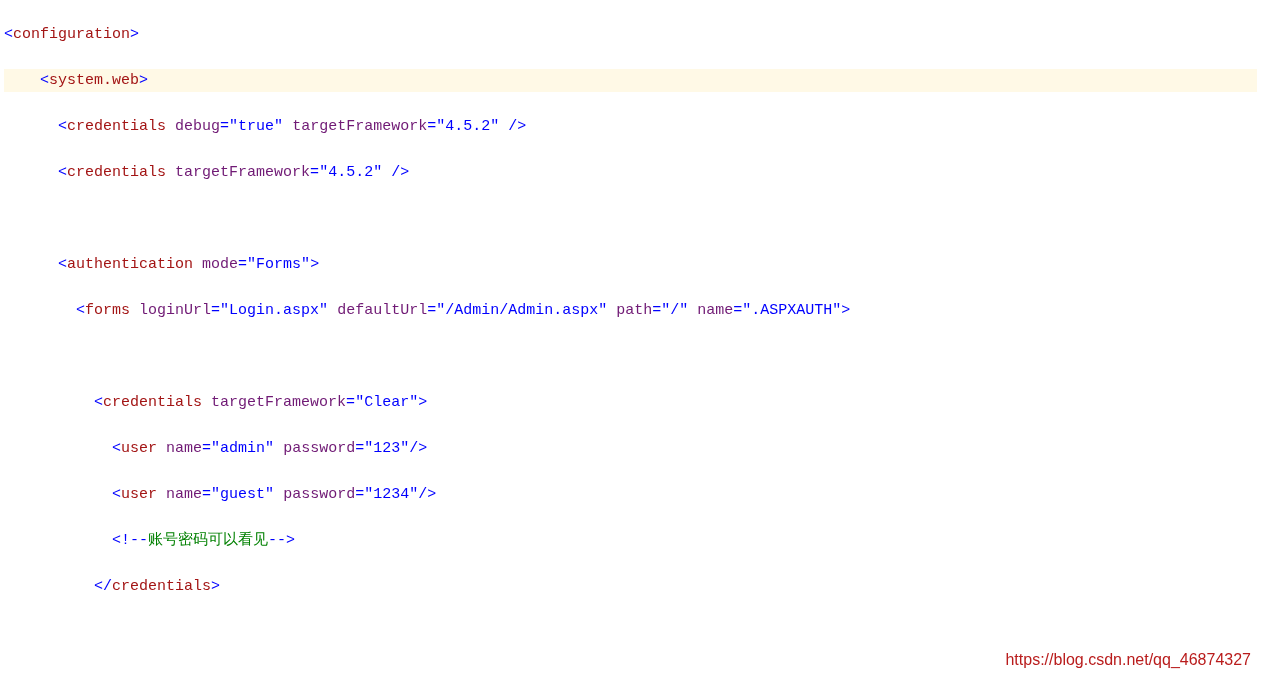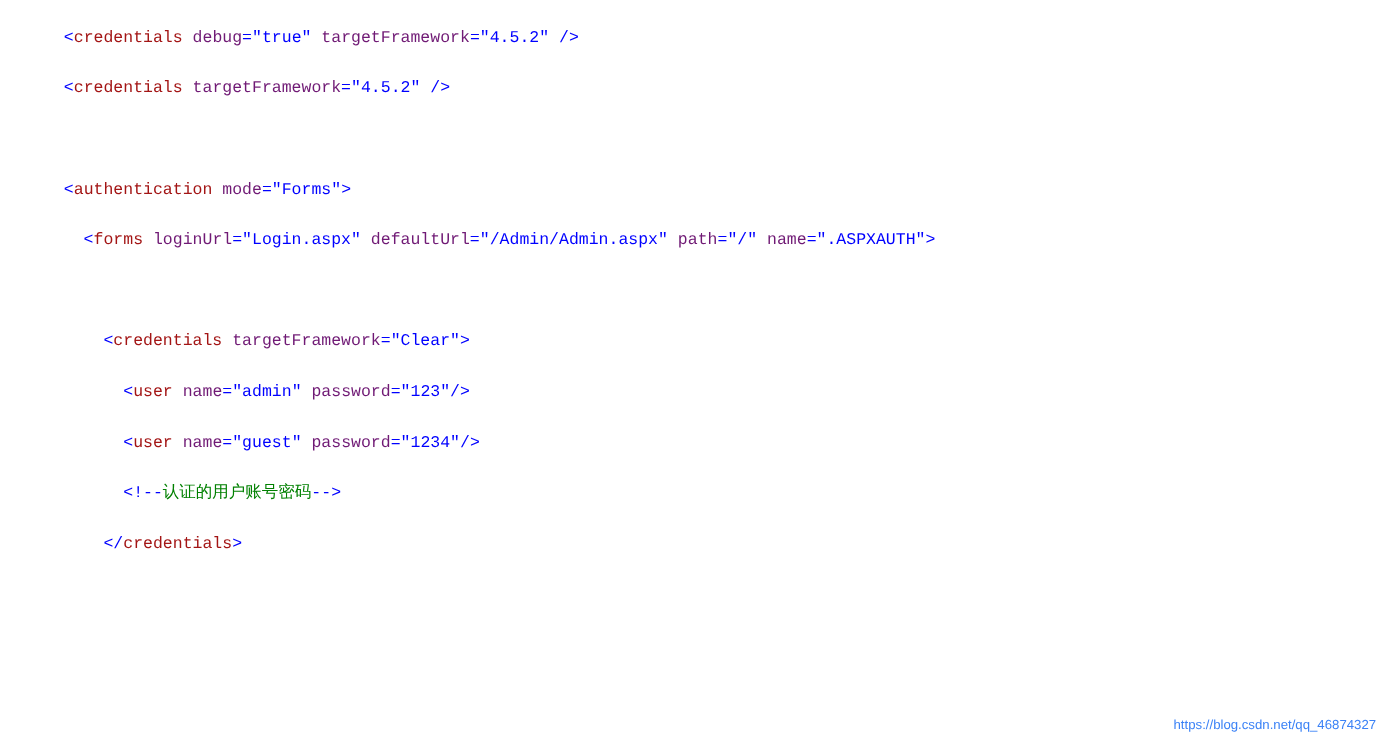--- a/index.html
+++ b/index.html
@@ -4,36 +4,38 @@
 <style>
 html,body{margin:0;padding:0;background:#fff;font-family:Consolas,'Courier New',monospace;font-size:15px;line-height:23px;color:#000}
 .code-area{padding:0 4px;white-space:pre}
 .line{display:block}
 .highlight{background:#fff9e6}
 .t{color:#a31515}
 .a{color:#701a75}
 .v{color:#0000ff}
 .b{color:#0000ff}
 .c{color:#008000}
-.watermark{position:absolute;right:10px;top:648px;color:#3b82f6;font-size:12px;font-family:Arial,sans-serif;pointer-events:none}
+.watermark{position:absolute;right:10px;top:648px;color:#b91c1c;font-size:16px;font-family:Arial,sans-serif;pointer-events:none}
 </style>
 </head>
 <body>
 
 <div class="code-area">
+<span class="line"><span class="b">&lt;</span><span class="t">configuration</span><span class="b">&gt;</span></span>
+<span class="line highlight">    <span class="b">&lt;</span><span class="t">system.web</span><span class="b">&gt;</span></span>
 <span class="line">      <span class="b">&lt;</span><span class="t">credentials</span> <span class="a">debug</span><span class="b">=</span><span class="v">"true"</span> <span class="a">targetFramework</span><span class="b">=</span><span class="v">"4.5.2"</span><span class="b"> /&gt;</span></span>
 <span class="line">      <span class="b">&lt;</span><span class="t">credentials</span> <span class="a">targetFramework</span><span class="b">=</span><span class="v">"4.5.2"</span><span class="b"> /&gt;</span></span>
 <span class="line"> </span>
 <span class="line">      <span class="b">&lt;</span><span class="t">authentication</span> <span class="a">mode</span><span class="b">=</span><span class="v">"Forms"</span><span class="b">&gt;</span></span>
 <span class="line">        <span class="b">&lt;</span><span class="t">forms</span> <span class="a">loginUrl</span><span class="b">=</span><span class="v">"Login.aspx"</span> <span class="a">defaultUrl</span><span class="b">=</span><span class="v">"/Admin/Admin.aspx"</span> <span class="a">path</span><span class="b">=</span><span class="v">"/"</span> <span class="a">name</span><span class="b">=</span><span class="v">".ASPXAUTH"</span><span class="b">&gt;</span></span>
 <span class="line"> </span>
 <span class="line">          <span class="b">&lt;</span><span class="t">credentials</span> <span class="a">targetFramework</span><span class="b">=</span><span class="v">"Clear"</span><span class="b">&gt;</span></span>
 <span class="line">            <span class="b">&lt;</span><span class="t">user</span> <span class="a">name</span><span class="b">=</span><span class="v">"admin"</span> <span class="a">password</span><span class="b">=</span><span class="v">"123"</span><span class="b">/&gt;</span></span>
 <span class="line">            <span class="b">&lt;</span><span class="t">user</span> <span class="a">name</span><span class="b">=</span><span class="v">"guest"</span> <span class="a">password</span><span class="b">=</span><span class="v">"1234"</span><span class="b">/&gt;</span></span>
-<span class="line">            <span class="b">&lt;!--</span><span class="c">认证的用户账号密码</span><span class="b">--&gt;</span></span>
+<span class="line">            <span class="b">&lt;!--</span><span class="c">账号密码可以看见</span><span class="b">--&gt;</span></span>
 <span class="line">          <span class="b">&lt;/</span><span class="t">credentials</span><span class="b">&gt;</span></span>
 
 
 
 
 
 
 
 
 

